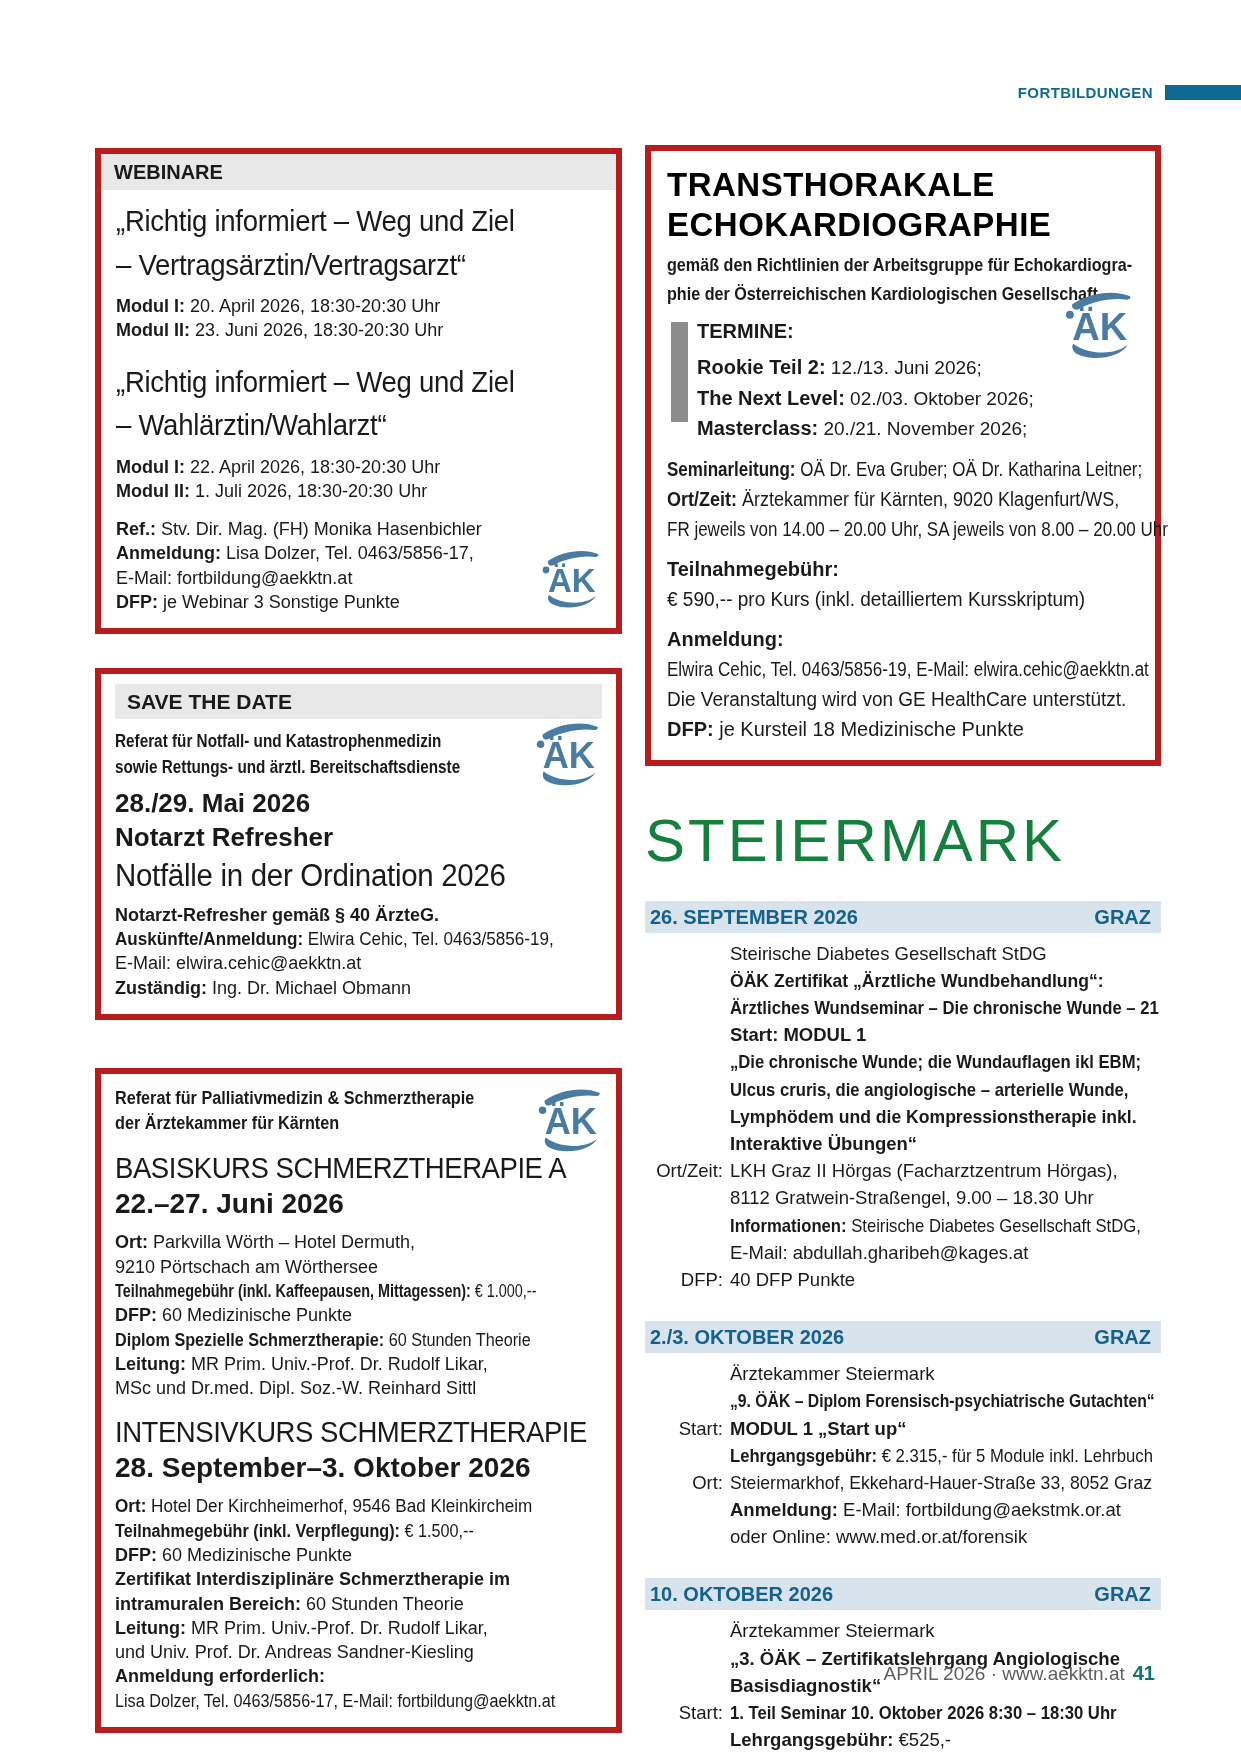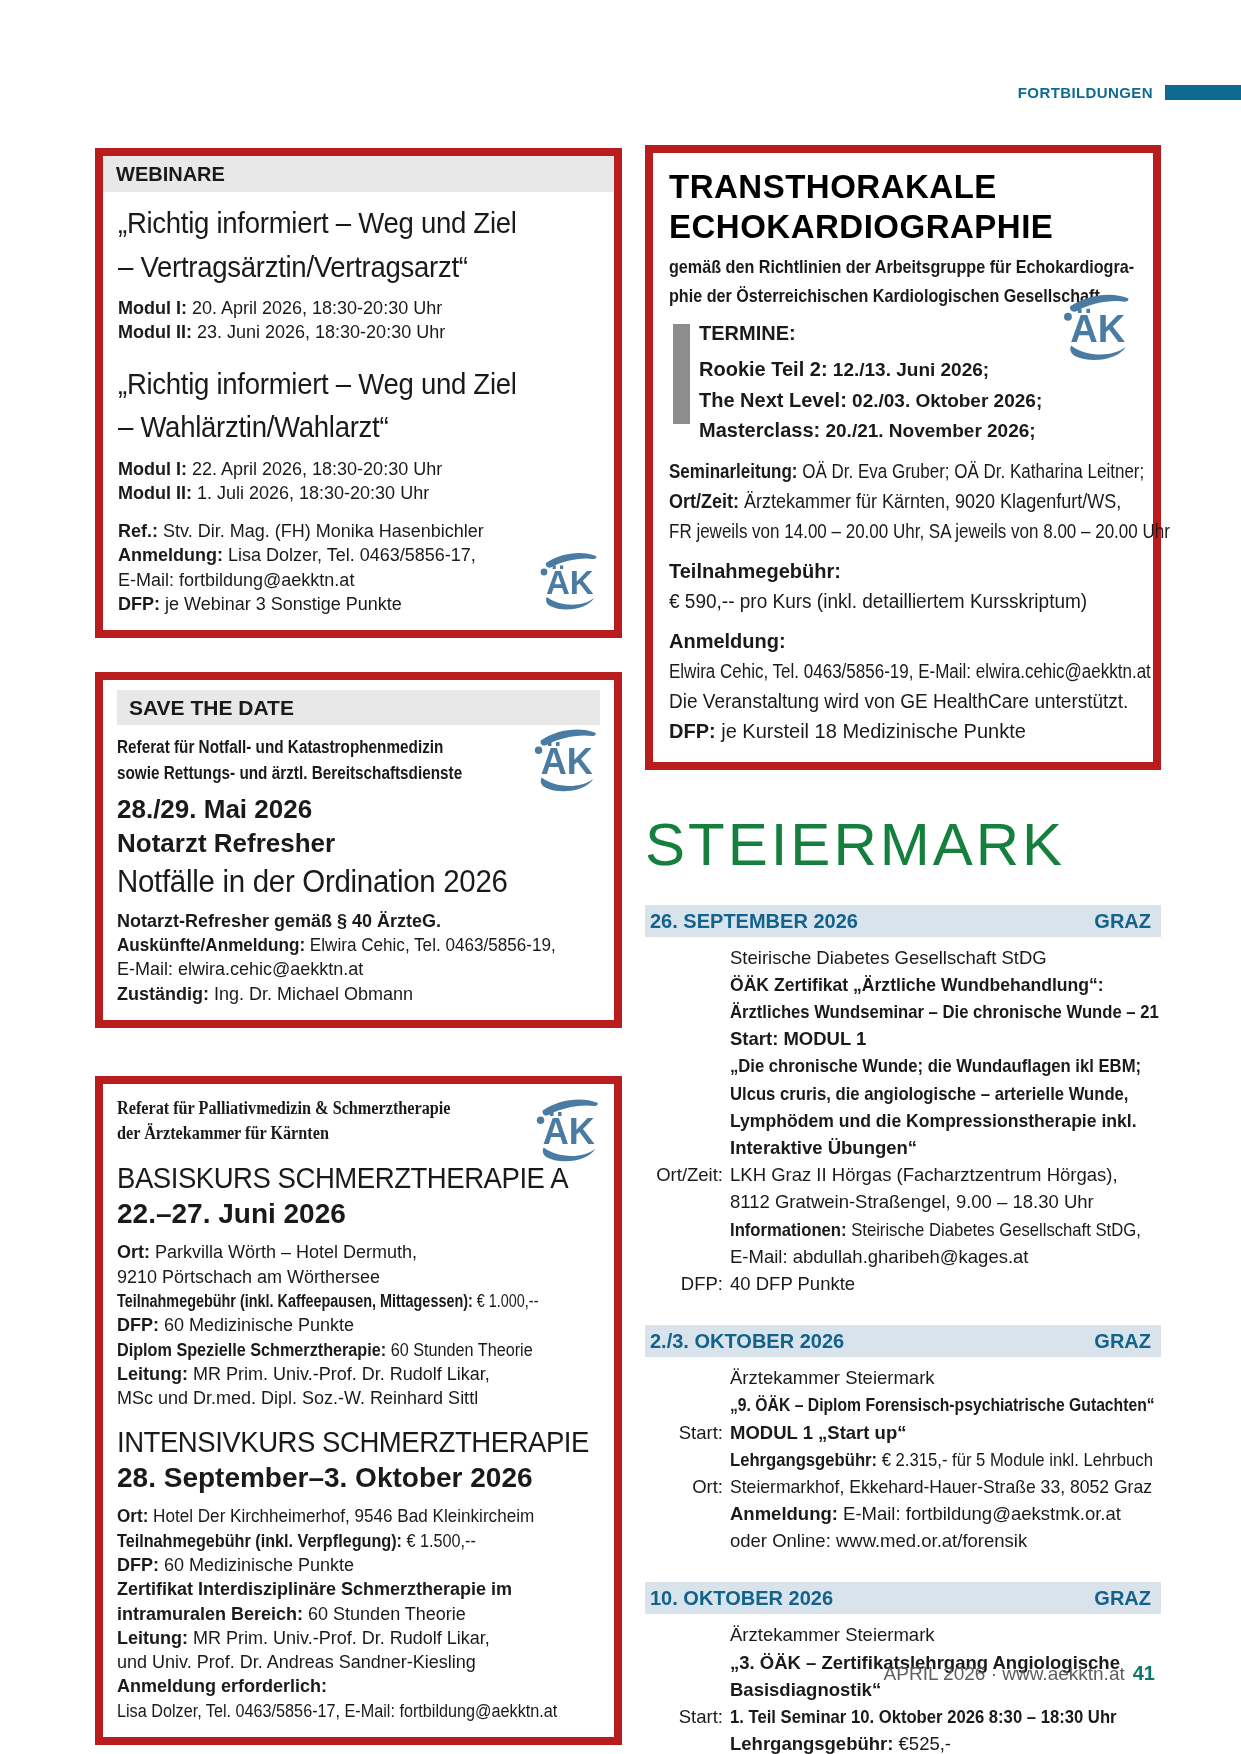--- a/index.html
+++ b/index.html
@@ -7,21 +7,21 @@
         font-family:"Liberation Sans","DejaVu Sans",sans-serif;color:#1a1a1a;overflow:hidden;}
 
   
   .masthead{position:absolute;top:84px;left:0;right:0;height:16px;display:flex;justify-content:flex-end;align-items:center;}
   .masthead-label{color:#0f6a92;font-weight:bold;font-size:15px;letter-spacing:.4px;}
   .masthead-bar{width:76px;height:15px;background:#0f6a92;margin-left:12px;}
 
   .col-left{position:absolute;left:95px;top:148px;width:527px;}
   .col-right{position:absolute;left:645px;top:145px;width:516px;}
 
-  .box{border:8px solid #b91c1c;background:#fff;box-sizing:border-box;position:relative;}
+  .box{border:6px solid #b91c1c;background:#fff;box-sizing:border-box;position:relative;}
 
   
   .s95{display:inline-block;white-space:nowrap;transform:scaleX(.95);transform-origin:0 50%;}
   .s90{display:inline-block;white-space:nowrap;transform:scaleX(.90);transform-origin:0 50%;}
   .s85{display:inline-block;white-space:nowrap;transform:scaleX(.85);transform-origin:0 50%;}
   .s80{display:inline-block;white-space:nowrap;transform:scaleX(.80);transform-origin:0 50%;}
 
   
   .line{font-size:18px;line-height:1.35;white-space:nowrap;}
   .line b{font-weight:bold;}
@@ -37,32 +37,32 @@
   
   .box-std{margin-top:34px;padding:8px 14px 14px;}
   .strip-inset{background:#e8e8e8;padding:6px 12px 5px;font-weight:bold;font-size:21px;margin:2px 0 10px;}
   .b2-referat{font-weight:bold;font-size:18px;line-height:1.4;}
   .b2-date{font-size:26px;font-weight:bold;margin-top:8px;}
   .b2-sub{font-size:26px;font-weight:bold;margin-top:3px;}
   .b2-title{font-size:31px;font-weight:400;margin:5px 0 9px;letter-spacing:-.3px;white-space:nowrap;}
 
   
   .box-pall{margin-top:48px;padding:12px 14px 14px;}
-  .pall-referat{font-weight:bold;font-size:18px;line-height:1.4;font-family:Liberation Serif, serif;}
+  .pall-referat{font-weight:bold;font-size:18px;line-height:1.4;}
   .k-title{font-size:29px;font-weight:400;margin-top:16px;letter-spacing:-.5px;white-space:nowrap;}
   .k-date{font-size:28px;font-weight:bold;margin:3px 0 10px;}
 
   
   .box-echo{padding:10px 16px 16px;}
   .e-title{color:#000000;font-weight:bold;font-size:33px;line-height:1.2;letter-spacing:.5px;margin:4px 0 7px;}
   .e-sub{font-weight:bold;font-size:19px;line-height:1.5;white-space:nowrap;}
   .termine-wrap{position:relative;margin:12px 0 10px 12px;padding-left:18px;}
   .termine-bar{position:absolute;left:-8px;top:2px;width:17px;height:100px;background:#8d8d8d;}
   .termine-head{font-weight:bold;font-size:20px;margin-bottom:9px;}
-  .t-line{font-size:19px;line-height:1.5;white-space:nowrap;font-weight:bold;}
+  .t-line{font-size:19px;line-height:1.5;white-space:nowrap;}
   .t-line b{font-size:20px;}
   .e-line{font-size:20px;line-height:1.5;white-space:nowrap;}
   .e-par{margin-top:10px;}
 
   
   .stmk-title{margin:40px 0 26px;font-size:60px;font-weight:400;color:#15803d;letter-spacing:3px;white-space:nowrap;}
   .entry{margin-top:0;}
   .entry + .entry{margin-top:28px;}
   .datebar{display:flex;justify-content:space-between;align-items:flex-end;background:#d9e3ec;
            padding:5px 10px 4px 5px;font-weight:bold;font-size:20px;color:#13628c;}

